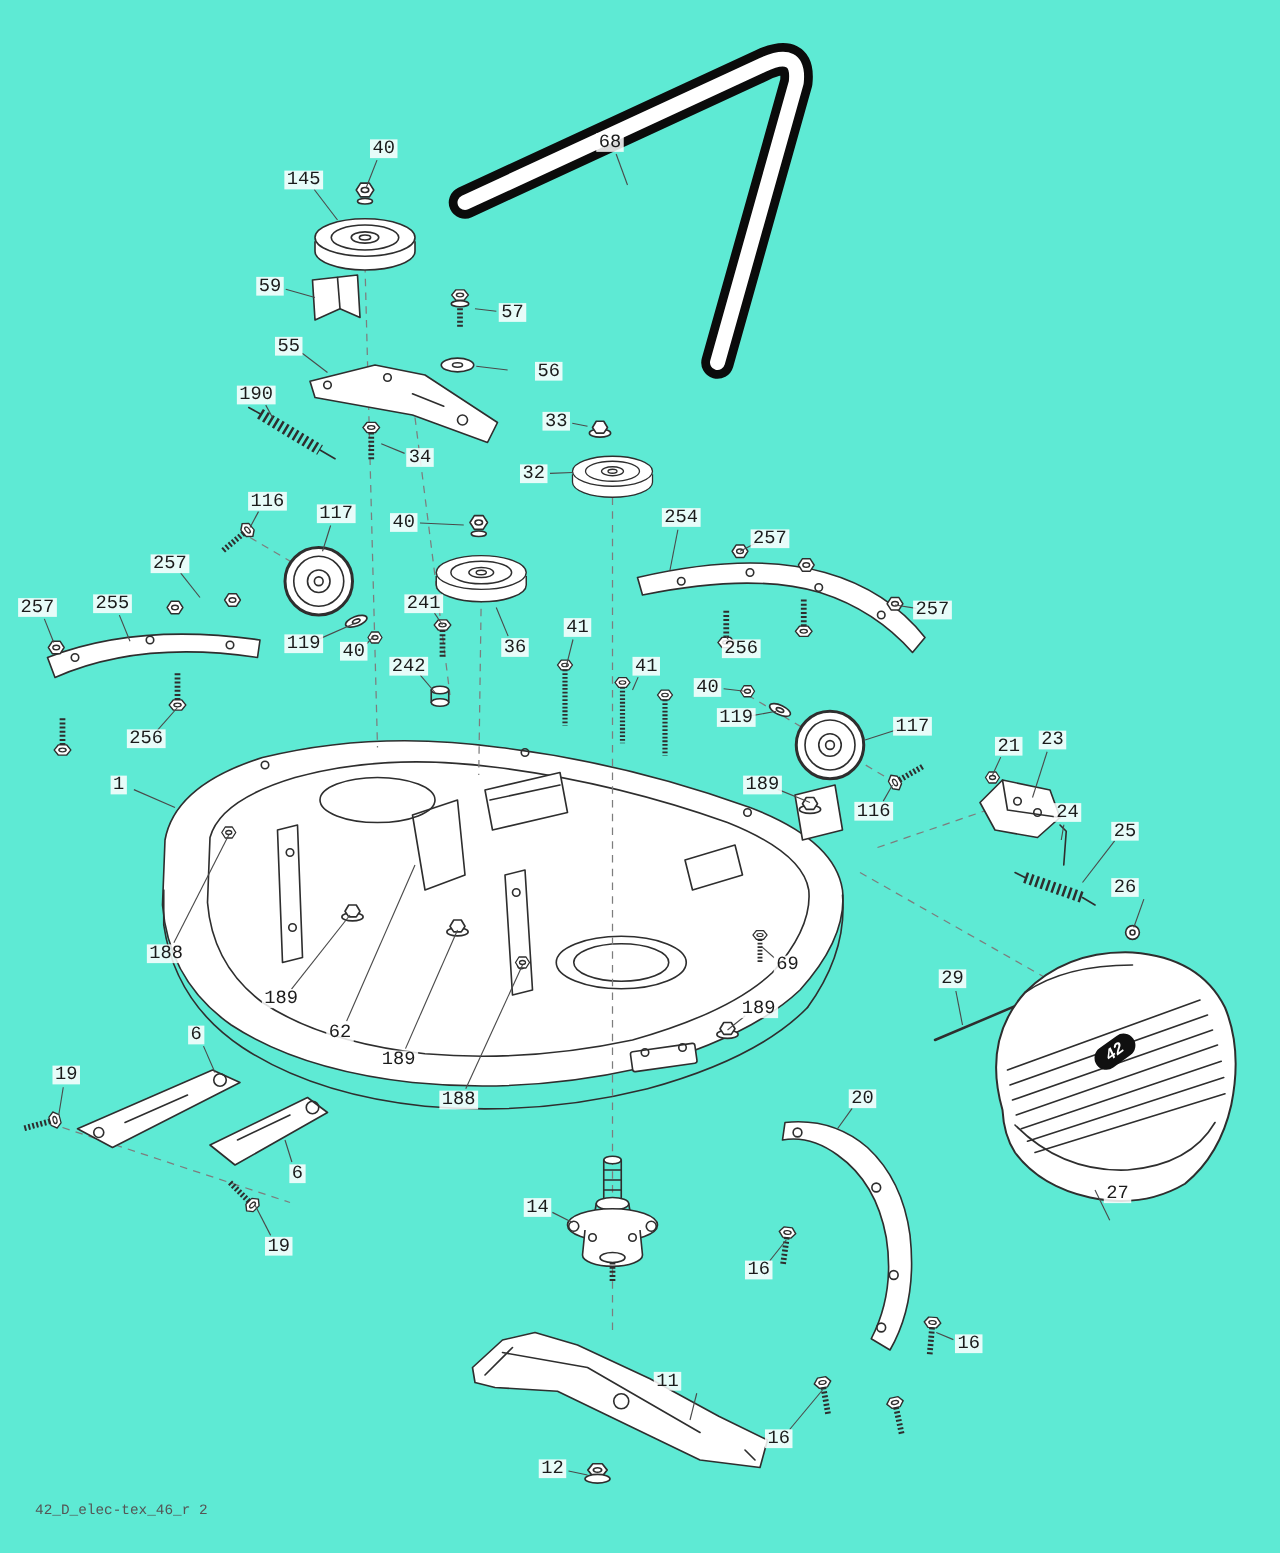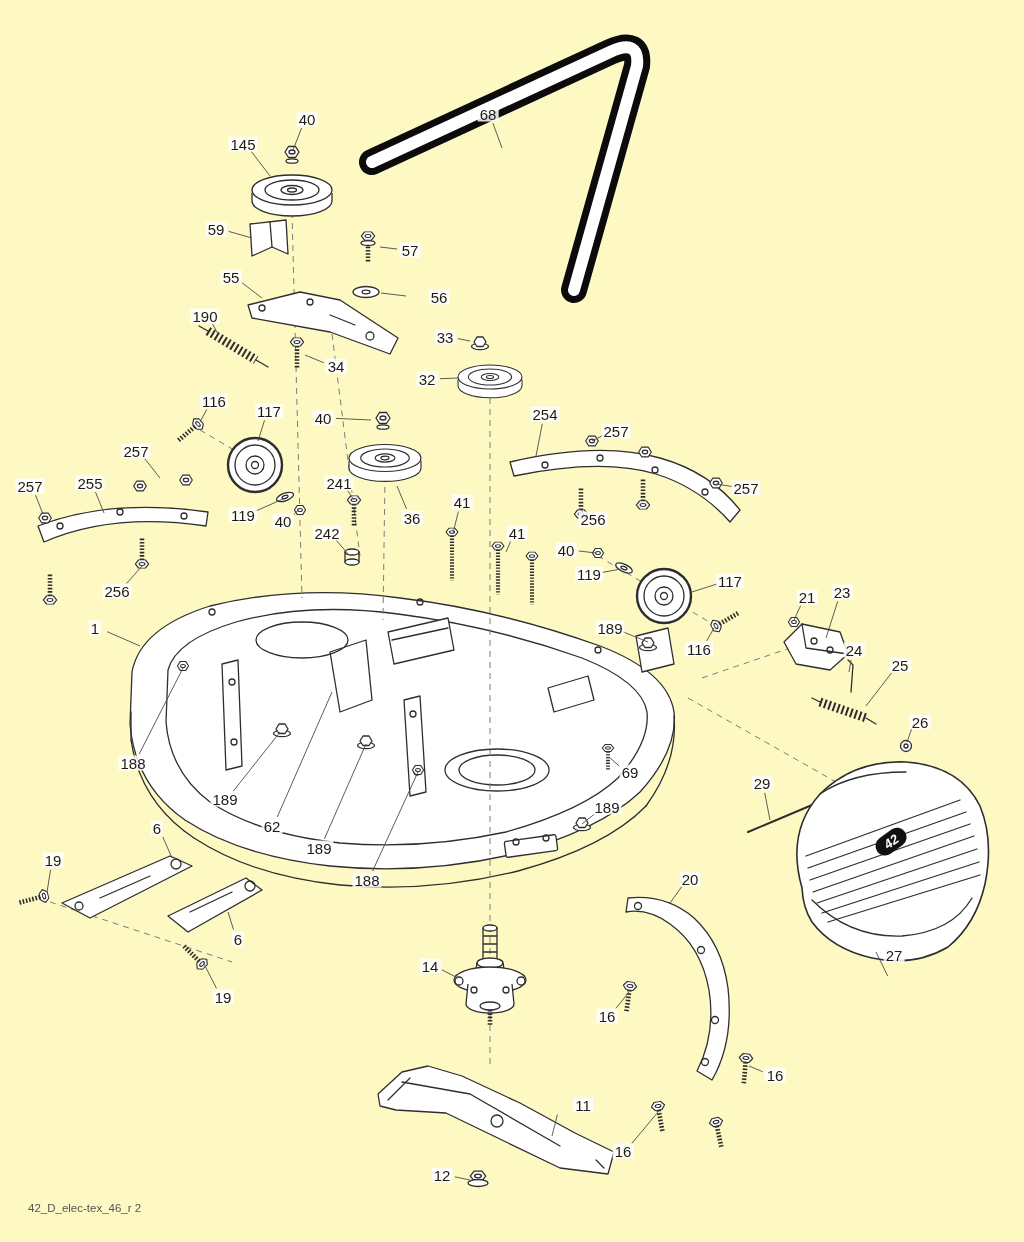--- a/index.html
+++ b/index.html
@@ -1,17 +1,17 @@
 <!DOCTYPE html>
 <html><head>
 <meta charset="utf-8">
 <style>
   html,body{margin:0;padding:0;background:#fff;}
-  .stage{position:relative;width:1024px;height:1242px;background:#fef9c3;overflow:hidden;
-         font-family:Liberation Sans, sans-serif;}
+  .stage{position:relative;width:1024px;height:1242px;background:#5eead4;overflow:hidden;
+         font-family:Liberation Mono, monospace;}
   .stage svg{position:absolute;left:0;top:0;}
   
   .ln{fill:none;stroke:#2e2e2e;stroke-width:1.3;stroke-linejoin:round;stroke-linecap:round;}
   .fw{fill:#ffffff;stroke:#2e2e2e;stroke-width:1.3;stroke-linejoin:round;}
   .thread{fill:none;stroke:#2e2e2e;stroke-width:4.6;stroke-dasharray:1.6 1.7;}
   .coil{fill:none;stroke:#2e2e2e;stroke-width:9;stroke-dasharray:2 2.6;}
   .dash{fill:none;stroke:#7d7d7d;stroke-width:1;stroke-dasharray:6 5;}
   .belt-outer{fill:none;stroke:#0b0b0b;stroke-width:26;stroke-linejoin:round;stroke-linecap:round;}
   .belt-inner{fill:none;stroke:#ffffff;stroke-width:12;stroke-linejoin:round;stroke-linecap:round;}
   .leader{stroke:#4a4a4a;stroke-width:0.9;}
@@ -417,39 +417,39 @@
       <span class="callout" style="left: 589px; top: 574px;">119</span>
       <span class="callout" style="left: 730px; top: 581px;">117</span>
       <span class="callout" style="left: 807px; top: 597px;">21</span>
       <span class="callout" style="left: 842px; top: 592px;">23</span>
       <span class="callout" style="left: 117px; top: 591px;">256</span>
       <span class="callout" style="left: 95px; top: 628px;">1</span>
       <span class="callout" style="left: 610px; top: 628px;">189</span>
       <span class="callout" style="left: 699px; top: 649px;">116</span>
       <span class="callout" style="left: 854px; top: 650px; text-align: right;">24</span>
       <span class="callout" style="left: 900px; top: 665px;">25</span>
-      <span class="callout" style="left: 920px; top: 710px; margin-top: 12px;">26</span>
+      <span class="callout" style="left: 900px; top: 710px;">26</span>
       <span class="callout" style="left: 133px; top: 763px;">188</span>
       <span class="callout" style="left: 630px; top: 772px;">69</span>
       <span class="callout" style="left: 762px; top: 783px;">29</span>
       <span class="callout" style="left: 225px; top: 799px;">189</span>
       <span class="callout" style="left: 607px; top: 807px;">189</span>
       <span class="callout" style="left: 272px; top: 826px;">62</span>
       <span class="callout" style="left: 157px; top: 828px;">6</span>
       <span class="callout" style="left: 319px; top: 848px;">189</span>
       <span class="callout" style="left: 53px; top: 860px;">19</span>
       <span class="callout" style="left: 367px; top: 880px;">188</span>
       <span class="callout" style="left: 690px; top: 879px;">20</span>
       <span class="callout" style="left: 238px; top: 939px;">6</span>
       <span class="callout" style="left: 430px; top: 966px;">14</span>
       <span class="callout" style="left: 894px; top: 955px;">27</span>
       <span class="callout" style="left: 223px; top: 997px;">19</span>
       <span class="callout" style="left: 607px; top: 1016px;">16</span>
       <span class="callout" style="left: 775px; top: 1075px;">16</span>
-      <span class="callout" style="left: 583px; top: 1105px;">11</span>
+      <span class="callout" style="left: 534px; top: 1105px;">11</span>
       <span class="callout" style="left: 623px; top: 1151px;">16</span>
       <span class="callout" style="left: 442px; top: 1175px;">12</span>
     </div>
 
   <div class="cover-logo">42</div>
 
   <div class="footer">42_D_elec-tex_46_r  2</div>
 </div>
 
 </body></html>

